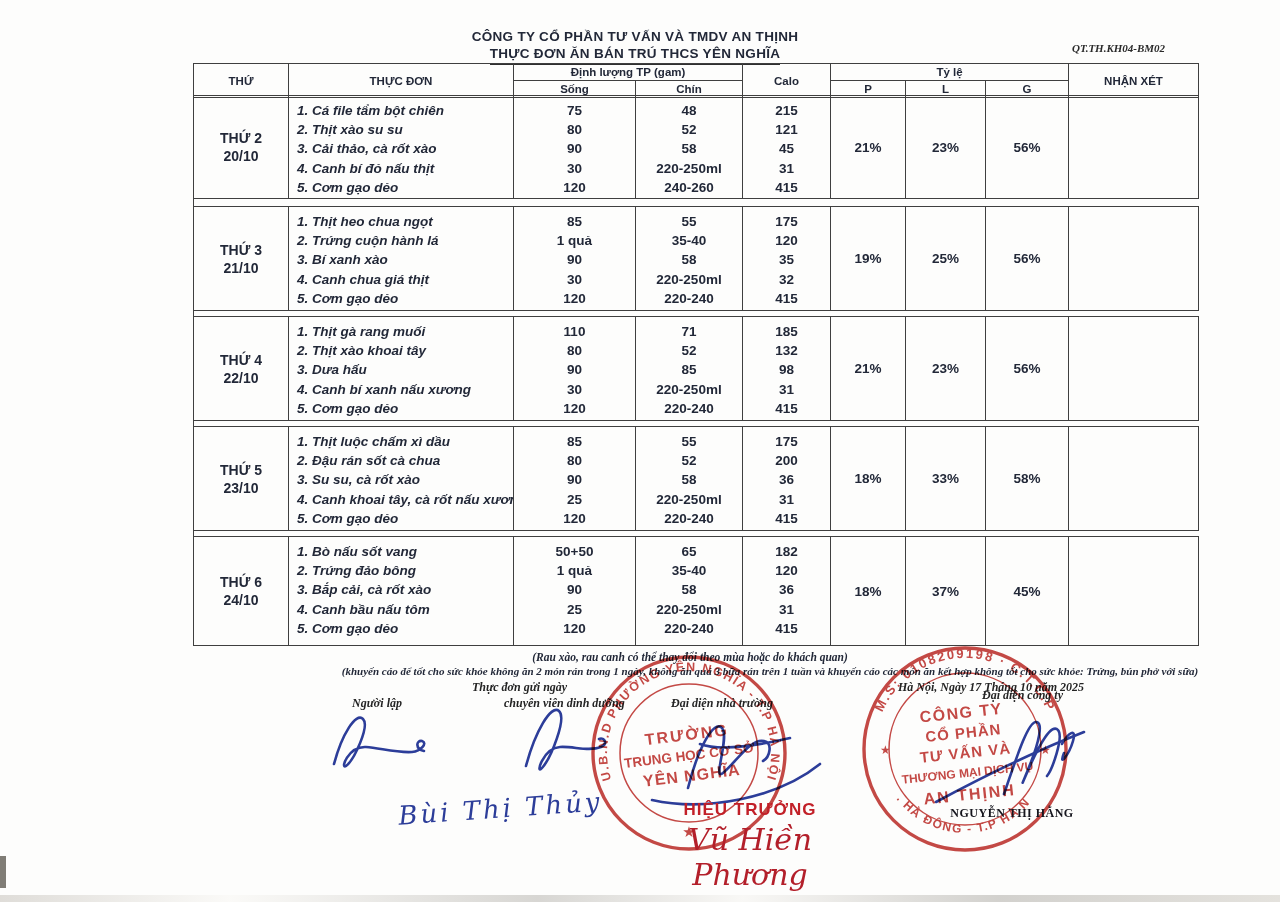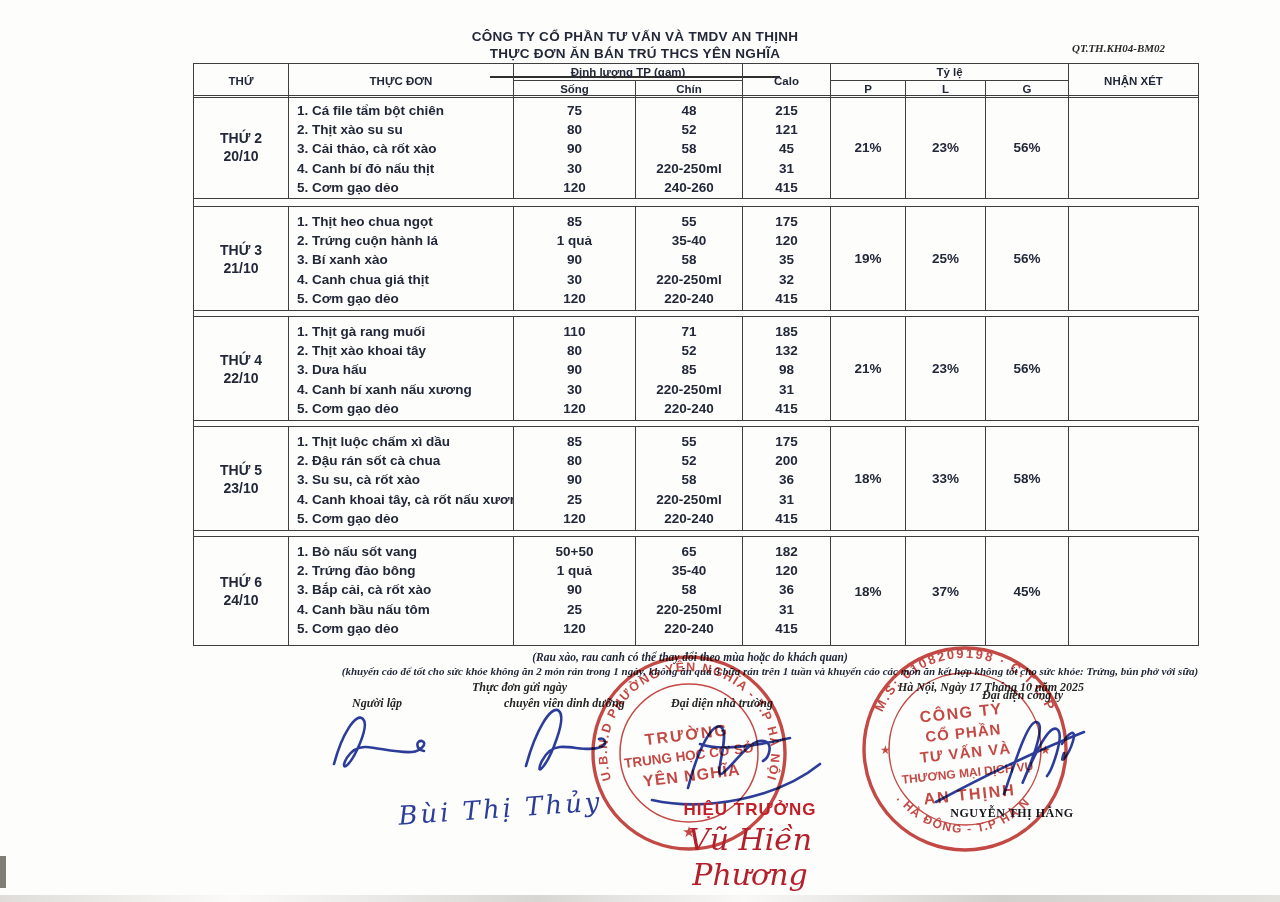--- a/index.html
+++ b/index.html
@@ -2,38 +2,38 @@
 <html><head>
 <meta charset="utf-8">
 <style>
   html,body{margin:0;padding:0;}
   .page{position:relative;width:1280px;height:902px;background:#fdfdfc;overflow:hidden;
         font-family:"Liberation Sans",sans-serif;color:#222838;}
   
   .titles{position:absolute;left:285px;top:29px;width:700px;text-align:center;}
   .title1{font-size:13.5px;font-weight:bold;letter-spacing:.3px;}
   .title2{font-size:13.5px;font-weight:bold;letter-spacing:.3px;margin-top:2px;}
-  .title2 span{border-bottom:2px solid #2f2f2f;padding-bottom:15px;}
+  .title2 span{border-bottom:2px solid #2f2f2f;padding-bottom:2px;}
   .form-code{position:absolute;left:1072px;top:42px;font-family:"Liberation Serif",serif;
              font-style:italic;font-weight:bold;font-size:11px;color:#2a2a2a;}
   
   .grid9{display:grid;grid-template-columns:95px 225px 122px 107px 88px 75px 80px 83px 129px;}
   .thead{position:absolute;left:193px;top:63px;border:1.6px solid #3f3f3f;grid-template-rows:17px 16px;}
   .hc{border-right:1.3px solid #3f3f3f;display:flex;align-items:center;justify-content:center;
       font-weight:bold;font-size:11.5px;}
   .hc.norr{border-right:none;}
   .hc.bb{border-bottom:1.3px solid #3f3f3f;}
   .rsp{grid-row:1/3;}
   .tline{position:absolute;left:193px;top:63px;height:581px;width:0;border-left:1.5px solid #3f3f3f;}
   .tblock{position:absolute;left:193px;border:1.6px solid #3f3f3f;}
   .bc{border-right:1.3px solid #3f3f3f;overflow:hidden;}
   .bc.last{border-right:none;}
   .day{display:flex;flex-direction:column;align-items:center;justify-content:center;
        font-weight:bold;font-size:14px;line-height:18px;}
-  .menu{padding:5px 2px 0 8px;}
+  .menu{padding:5px 2px 0 8px;font-style:italic;}
   .menu div{font-weight:bold;font-size:13.5px;line-height:19.2px;white-space:nowrap;}
   .num{padding-top:5px;text-align:center;}
   .num div{font-weight:bold;font-size:13.5px;line-height:19.2px;}
   .pct{display:flex;align-items:center;justify-content:center;font-weight:bold;font-size:13.5px;}
   
   .note1{position:absolute;left:430px;top:651px;width:520px;text-align:center;
          font-family:"Liberation Serif",serif;font-style:italic;font-weight:bold;font-size:11.5px;}
   .note2{position:absolute;left:295px;top:665px;width:950px;text-align:center;white-space:nowrap;
          font-family:"Liberation Serif",serif;font-style:italic;font-weight:bold;font-size:11px;}
   .ftxt{position:absolute;font-family:"Liberation Serif",serif;font-style:italic;font-weight:bold;

